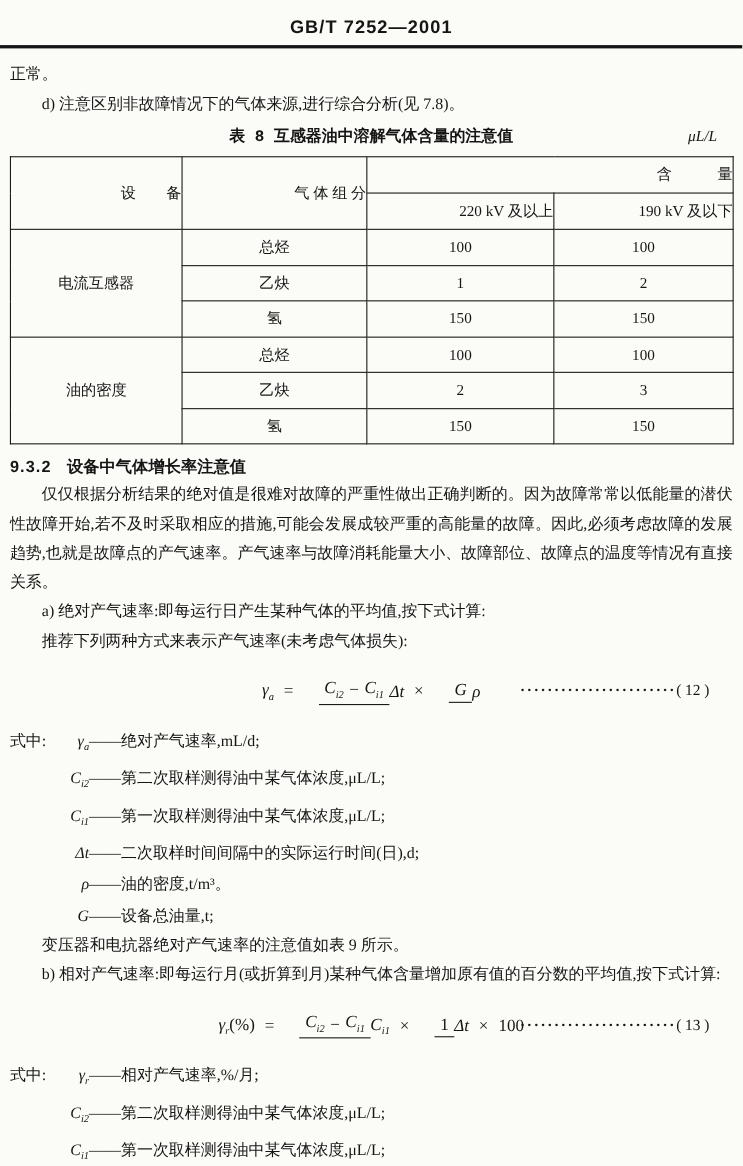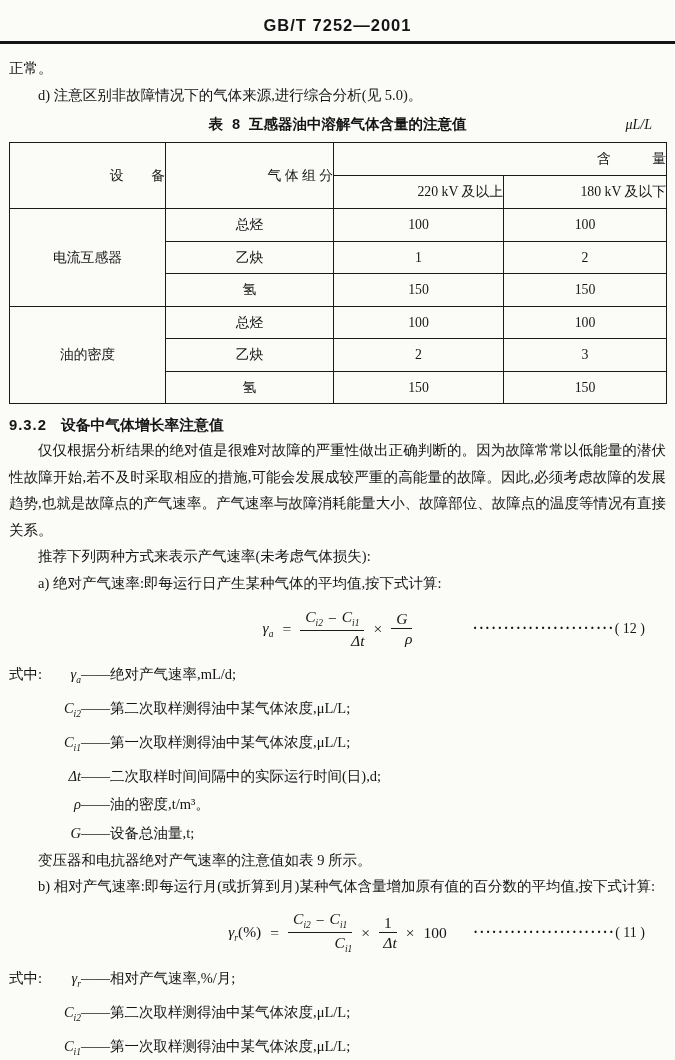--- a/index.html
+++ b/index.html
@@ -36,41 +36,41 @@
     font-family:"Liberation Sans","DejaVu Sans",sans-serif;text-align:left;
   }
   .sec-heading .sec-no{margin-right:14px;letter-spacing:1px;}
   .formula-block{
     position:relative;height:58px;margin:4px 0 2px 0;
     display:flex;align-items:center;justify-content:center;
   }
   .formula{display:inline-flex;align-items:center;gap:9px;font-size:15.5px;}
   .m{font-style:italic;font-family:"Liberation Serif","DejaVu Serif",serif;}
   sub{font-size:9.5px;font-style:italic;}
-  .frac{display:inline-flex;flex-direction:column;align-items:flex-end;line-height:1.15;}
+  .frac{display:inline-flex;flex-direction:row;align-items:center;line-height:1.15;margin-left:14px;}
   .frac .num{border-bottom:1.3px solid #1a1a1a;padding:0 5px 1px 5px;display:inline-flex;gap:5px;align-items:center;}
   .frac .den{padding-top:1px;}
   .op{font-style:normal;}
   .eq-leader{position:absolute;right:21px;top:50%;transform:translateY(-50%);font-size:14px;white-space:nowrap;}
   .eq-leader .dots{letter-spacing:1.5px;font-weight:bold;}
   .def{line-height:28.2px;padding-left:38px;text-align:left;}
   .def-first{padding-left:0;}
   .def-lead{display:inline-block;width:38px;}
   .def .sym{display:inline-block;min-width:34px;text-align:right;}
 </style>
 </head>
 <body>
 
 <div class="page">
 
   <div class="doc-code">GB/T 7252—2001</div>
   <hr class="rule">
 
   <p class="no-indent" style="margin-top:11px;">正常。</p>
-  <p class="indent">d) 注意区别非故障情况下的气体来源,进行综合分析(见 5.0)。</p>
+  <p class="indent">d) 注意区别非故障情况下的气体来源,进行综合分析(见 7.8)。</p>
 
   <div class="caption-row">
     <span class="caption">表 8  互感器油中溶解气体含量的注意值</span>
     <span class="unit">μL/L</span>
   </div>
 
   <table>
     <colgroup>
       <col style="width:156px">
         <col style="width:168px">
@@ -78,21 +78,21 @@
         <col style="width:163px">
     </colgroup>
     <tbody>
       <tr class="th-row">
         <td rowspan="2">设　　备</td>
         <td rowspan="2">气 体 组 分</td>
         <td colspan="2">含　　　量</td>
       </tr>
       <tr class="th-row">
         <td>220 kV 及以上</td>
-        <td>180 kV 及以下</td>
+        <td>190 kV 及以下</td>
       </tr>
 
       <tr class="data-row">
         <td rowspan="3">电流互感器</td>
         <td>总烃</td>
         <td>100</td>
         <td>100</td>
       </tr>
       <tr class="data-row">
         <td>乙炔</td>
@@ -122,22 +122,22 @@
         <td>150</td>
       </tr>
     </tbody>
   </table>
 
   <p class="sec-heading">
     <span class="sec-no">9.3.2</span><span>设备中气体增长率注意值</span>
   </p>
 
   <p class="indent">仅仅根据分析结果的绝对值是很难对故障的严重性做出正确判断的。因为故障常常以低能量的潜伏性故障开始,若不及时采取相应的措施,可能会发展成较严重的高能量的故障。因此,必须考虑故障的发展趋势,也就是故障点的产气速率。产气速率与故障消耗能量大小、故障部位、故障点的温度等情况有直接关系。</p>
+  <p class="indent">a) 绝对产气速率:即每运行日产生某种气体的平均值,按下式计算:</p>
   <p class="indent">推荐下列两种方式来表示产气速率(未考虑气体损失):</p>
-  <p class="indent">a) 绝对产气速率:即每运行日产生某种气体的平均值,按下式计算:</p>
 
   <div class="formula-block">
     <span class="formula">
       <span class="m"><span>γ</span><sub>a</sub></span>
       <span class="op">=</span>
       <span class="frac">
         <span class="num">
           <span class="m"><span>C</span><sub>i2</sub></span>
           <span class="op">−</span>
           <span class="m"><span>C</span><sub>i1</sub></span>
@@ -190,21 +190,21 @@
         <span class="den m"><span>C</span><sub>i1</sub></span>
       </span>
       <span class="op">×</span>
       <span class="frac">
         <span class="num">1</span>
         <span class="den m">Δt</span>
       </span>
       <span class="op">×</span>
       <span class="op">100</span>
     </span>
-    <span class="eq-leader"><span class="dots">·······················</span><span>( 11 )</span></span>
+    <span class="eq-leader"><span class="dots">·······················</span><span>( 13 )</span></span>
   </div>
 
   <div class="def def-first">
     <span class="def-lead">式中:</span><span class="sym m"><span>γ</span><sub>r</sub></span><span>——相对产气速率,%/月;</span>
   </div>
   <div class="def">
     <span class="sym m"><span>C</span><sub>i2</sub></span><span>——第二次取样测得油中某气体浓度,μL/L;</span>
   </div>
   <div class="def">
     <span class="sym m"><span>C</span><sub>i1</sub></span><span>——第一次取样测得油中某气体浓度,μL/L;</span>

